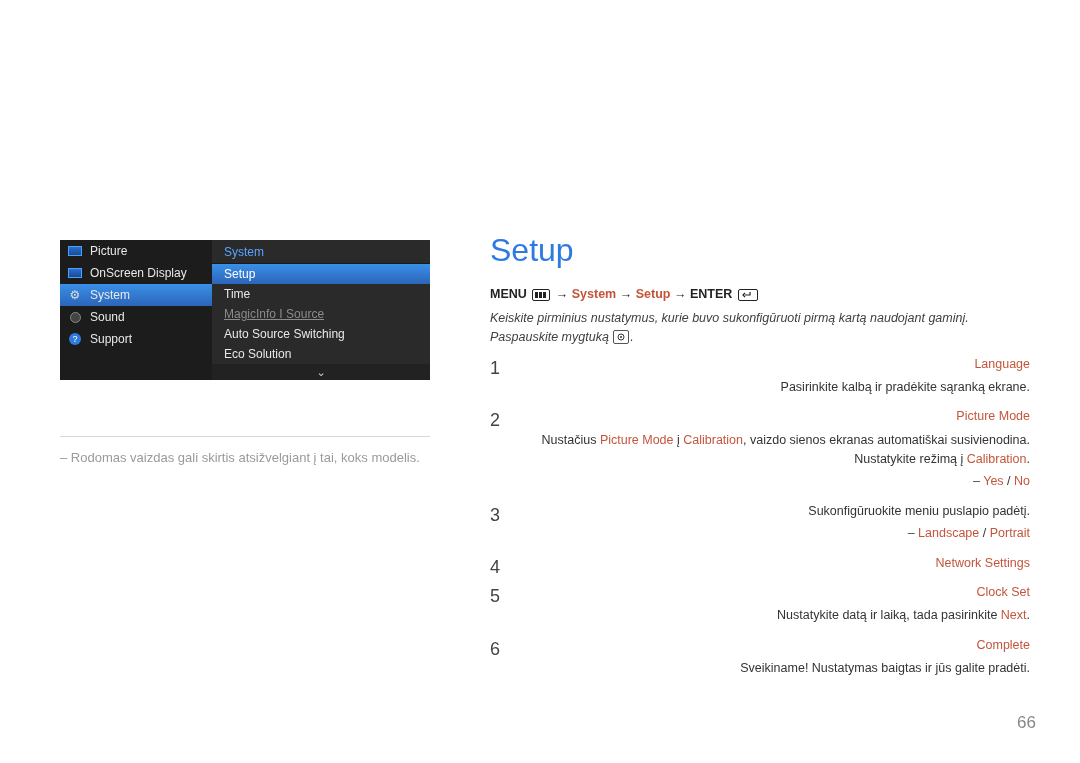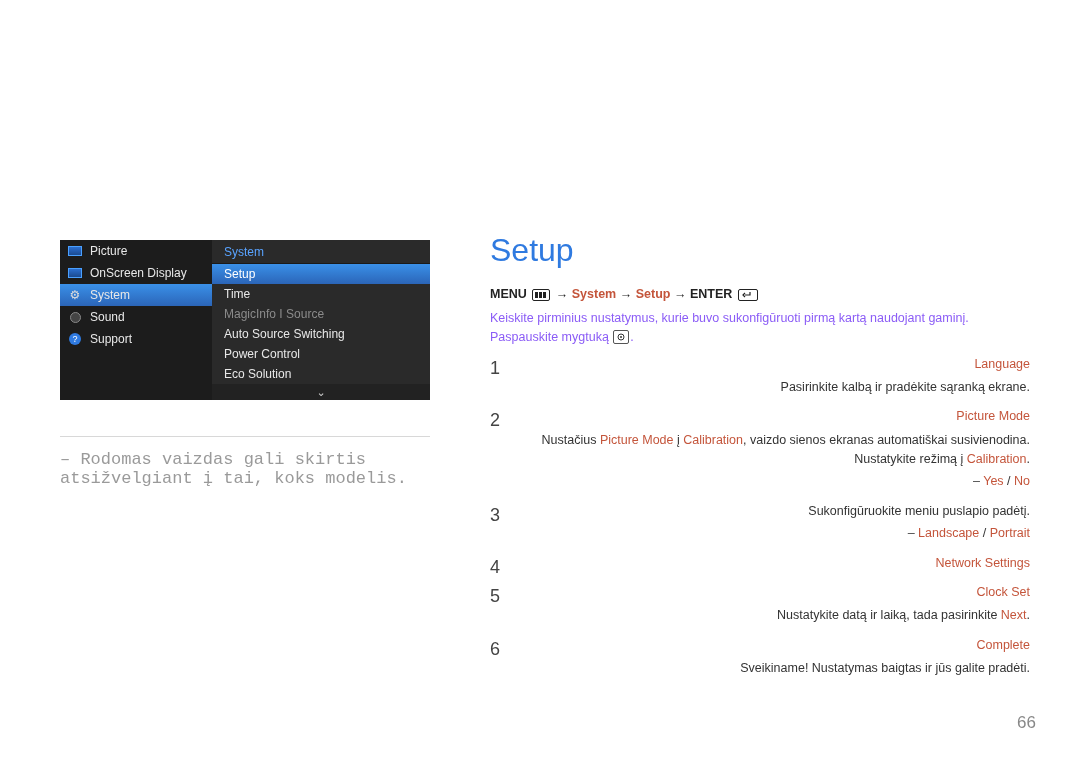--- a/index.html
+++ b/index.html
@@ -73,42 +73,41 @@
   .osd-right-item {
     height: 20px;
     padding-left: 12px;
     color: var(--menu-text);
     display:flex; align-items:center;
   }
   .osd-right-item.highlight {
     background: linear-gradient(#3a90e8, #2b65b8);
     color: #fff;
   }
-  .osd-right-item.dim { color: var(--menu-dim); }
+  .osd-right-item.dim { color: var(--menu-dim); text-decoration: underline; }
   .osd-right-footer {
     height: 16px;
     background: #222;
     color: #ccc;
     display:flex; align-items:center; justify-content:center;
     font-size: 11px;
   }
   
   .osd-note-rule {
     position:absolute;
     left:60px; top:436px;
     width:370px;
     border-top:1px solid #d8d8d8;
   }
   .osd-note {
     position:absolute;
     left:60px; top:450px;
     width:380px;
     color: var(--text-gray);
-    font-size: 17px;
-    font-family: Liberation Mono, monospace;
+    font-size: 13px;
   }
   
   .content {
     position: absolute;
     left: 490px;
     top: 232px;
     width: 540px;
   }
   h1.title {
     margin: 0 0 18px 0;
@@ -122,21 +121,21 @@
     color: #222;
     margin-bottom: 8px;
   }
   .breadcrumb .orange { color: var(--accent-orange); font-weight:600; }
   .menu-key, .enter-key {
     display:inline-block;
     padding: 0 2px;
     vertical-align: middle;
   }
   .menu-key svg, .enter-key svg { display:block; }
-  .intro { font-size: 12.5px; line-height: 1.5; color:#8b5cf6; margin-bottom: 4px;}
+  .intro { font-size: 12.5px; line-height: 1.5; color:#404040; margin-bottom: 4px; font-style: italic;}
   .intro .keycap {
     display:inline-flex; align-items:center; justify-content:center;
     width:16px; height:14px; border:1px solid #555; border-radius:2px;
     font-size:9px; vertical-align:middle; margin:0 1px;
   }
   ol.steps {
     list-style:none;
     padding:0; margin: 8px 0 0 0;
     counter-reset: step;
     text-align: right;
@@ -207,21 +206,20 @@
           <span>Support</span>
         </div>
       </div>
     <div class="osd-right">
       <div class="osd-right-title">System</div>
       <div id="osd-right-list">
           <div class="osd-right-item highlight">Setup</div>
           <div class="osd-right-item ">Time</div>
           <div class="osd-right-item dim">MagicInfo I Source</div>
           <div class="osd-right-item ">Auto Source Switching</div>
-          <div class="osd-right-item ">Power Control</div>
           <div class="osd-right-item ">Eco Solution</div>
         </div>
       <div class="osd-right-footer">⌄</div>
     </div>
   </div>
 
   <div class="osd-note-rule"></div>
   <div class="osd-note">–  Rodomas vaizdas gali skirtis atsižvelgiant į tai, koks modelis.</div>
 
   <div class="content">

